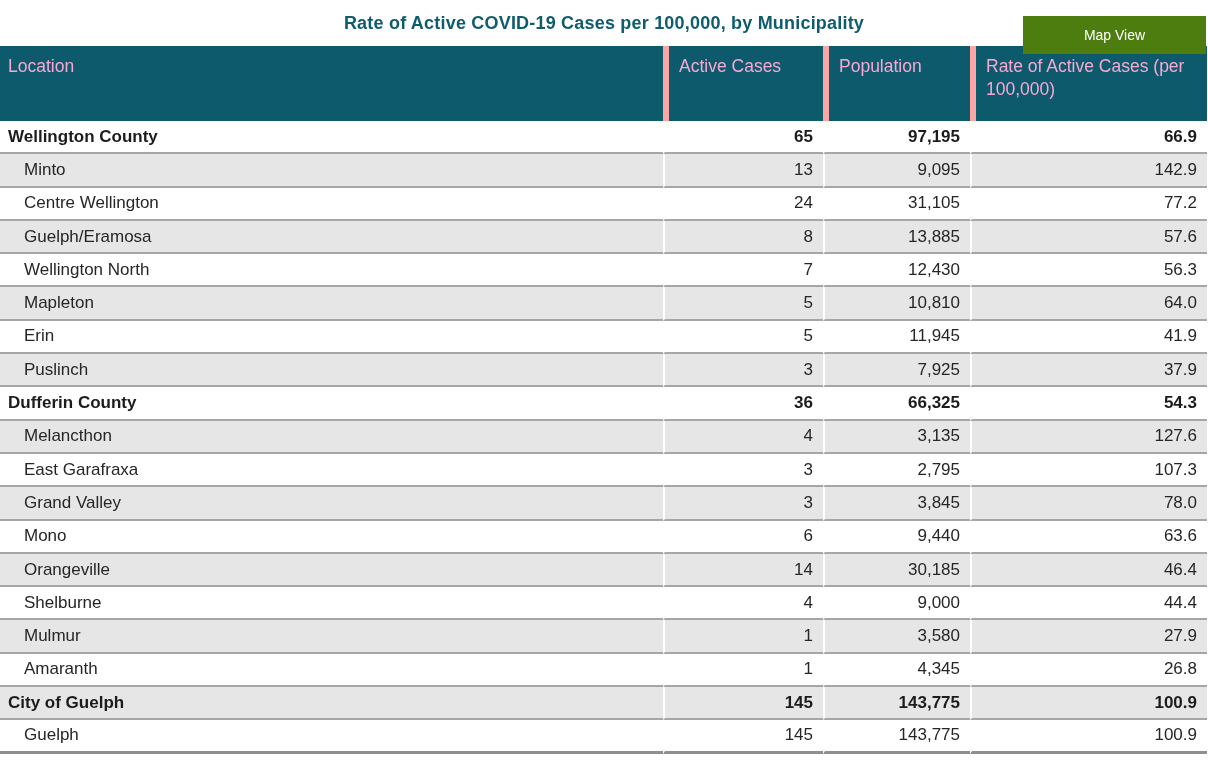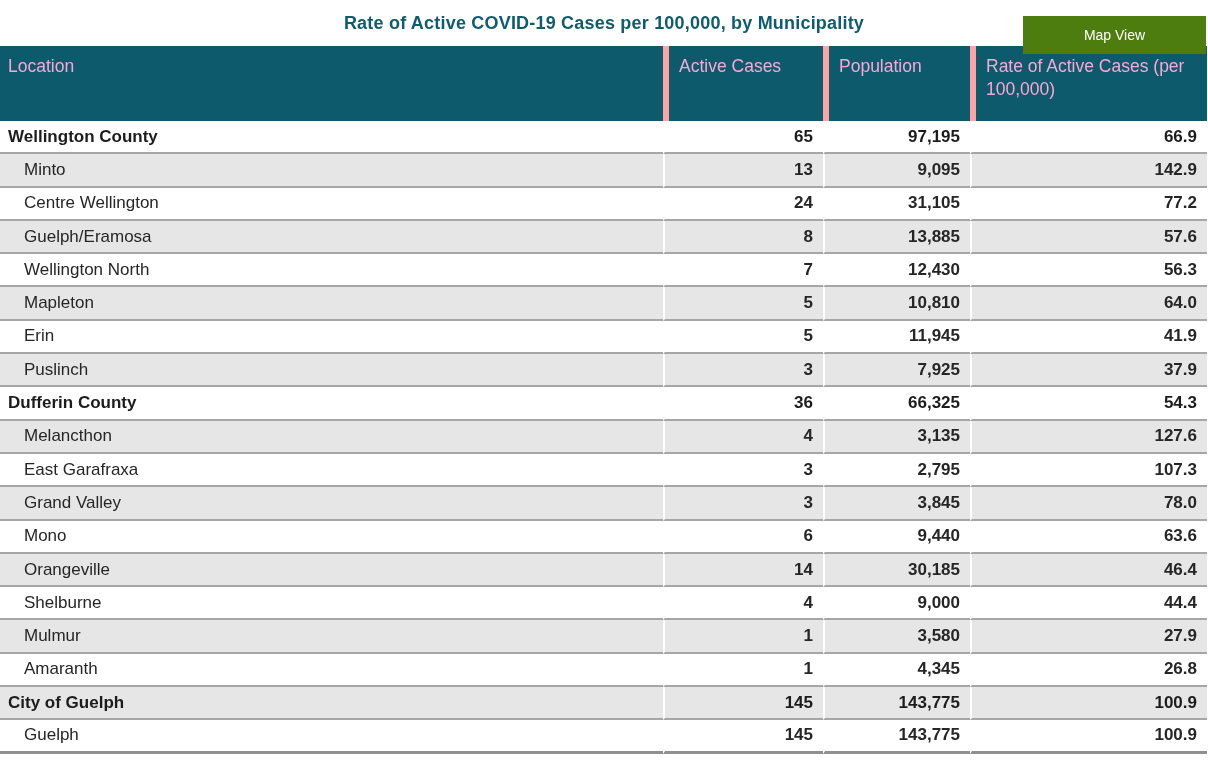--- a/index.html
+++ b/index.html
@@ -31,21 +31,21 @@
     line-height: 1.3;
   }
   thead th:first-child { padding-left: 8px; }
   thead th:not(:first-child) { border-left: 6px solid #fca5a5; }
 
   tbody td {
     height: 33.3px; font-size: 17px; color: #262626; padding: 0 10px;
     border-bottom: 2px solid #a6a6a6; white-space: nowrap; overflow: hidden;
     background-clip: padding-box;
   }
-  tbody td:not(:first-child) { border-left: 2px solid #ffffff; text-align: right; font-weight: bold; }
+  tbody td:not(:first-child) { border-left: 2px solid #ffffff; text-align: right; }
   tbody tr:nth-child(even) td { background: #e6e6e6; }
   tbody tr.group td { font-weight: 700; color: #1c1c1c; }
   tbody td.loc-child { padding-left: 24px; }
   tbody td.loc-group { padding-left: 8px; margin-top: 34px; }
   tbody tr:last-child td { border-bottom: 3px solid #8f8f8f; }
 </style>
 </head>
 <body>
 
 <div class="page">

